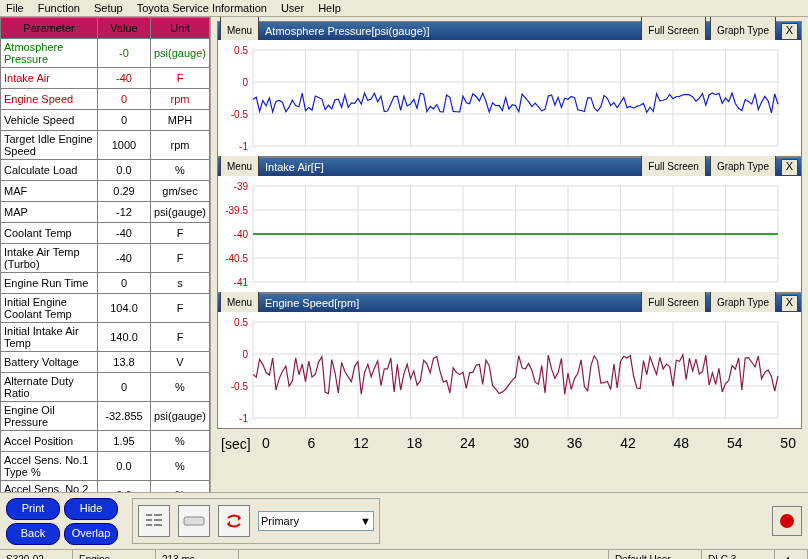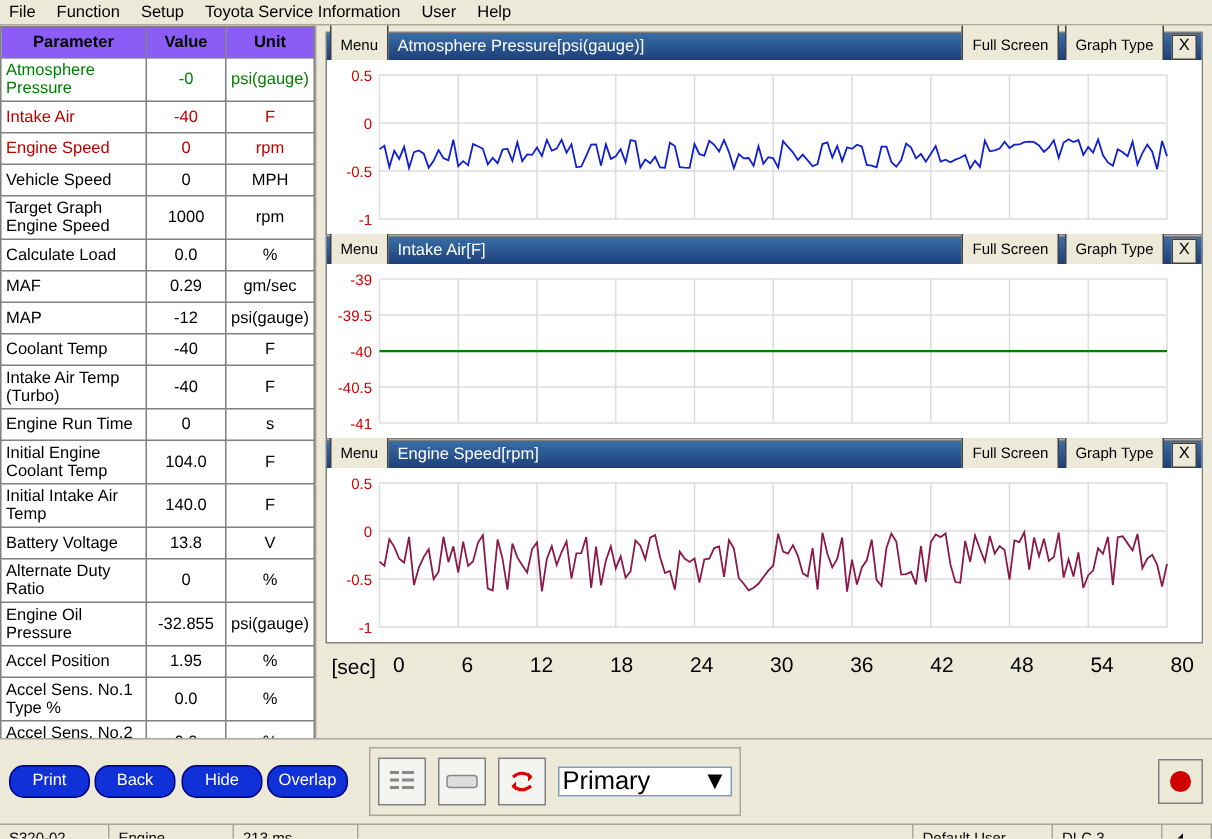--- a/index.html
+++ b/index.html
@@ -2,41 +2,41 @@
 <html><head>
 <meta charset="utf-8">
 <style>
 html,body{margin:0;padding:0;font-family:Tahoma,Arial,sans-serif;font-size:11px;background:#ece9d8;color:#000;width:808px;height:559px;overflow:hidden}
 .menubar{display:flex;gap:14px;padding:2px 6px;background:#ece9d8;border-bottom:1px solid #aca899;font-size:11px}
 .menubar span{cursor:default}
 .main{display:flex;height:475px}
 .left{width:210px;flex:none;border-right:1px solid #aca899;background:#ece9d8;overflow:hidden}
 .ptable{width:100%;border-collapse:collapse;font-size:11px}
 .ptable th,.ptable td{border:1px solid #808080;padding:2px 3px;background:#fff;text-align:center;height:16px}
-.ptable th{background:#8b5cf6;font-weight:bold}
+.ptable th{background:#be185d;font-weight:normal}
 .ptable td.label{text-align:left;color:#000}
 .ptable tr.green td{color:#008000}
 .ptable tr.red td{color:#c00000}
 .right{flex:1;padding:4px 6px;display:flex;flex-direction:column;gap:6px;overflow:hidden}
 .graph{border:1px solid #808080;background:#ece9d8}
 .ghead{display:flex;align-items:center;background:linear-gradient(#3a6ea5,#1c3f7a);color:#fff;font-size:11px;height:18px}
 .ghead .gbtn{background:#ece9d8;color:#000;border:1px solid #404040;font-size:10px;padding:12px 6px;margin:0 2px;height:15px;line-height:13px;cursor:default}
 .ghead .title{flex:1;margin-left:4px}
 .ghead .close{background:#ece9d8;color:#000;border:1px solid #404040;width:15px;height:15px;text-align:center;line-height:13px;margin:0 3px;cursor:default}
 .plot{position:relative;background:#fff;height:116px}
 .plot svg{display:block}
 .axis-row{display:flex;align-items:center;font-size:14px}
 .axis-lbl{width:35px;text-align:left;padding-left:4px}
 .axis-ticks{flex:1;display:flex;justify-content:space-between;padding:0 6px 2px 6px}
 .bottom{height:50px;border-top:1px solid #aca899;display:flex;align-items:center;padding:3px 6px;gap:4px;background:#ece9d8}
 .bbtn{background:#1030d8;color:#fff;border:1px solid #000080;border-radius:10px;width:52px;height:20px;font-size:11px;text-align:center;line-height:18px;cursor:default}
-.bcol{display:flex;flex-direction:row;gap:3px}
+.bcol{display:flex;flex-direction:column;gap:3px}
 .toolgroup{border:1px solid #aca899;padding:3px 5px;display:flex;gap:8px;align-items:center;margin-left:10px;height:38px}
 .toolicon{width:30px;height:30px;border:1px solid #808080;background:#f4f4f0;display:flex;align-items:center;justify-content:center}
-.dropdown{border:1px solid #7f9db9;background:#fff;height:18px;width:110px;display:flex;align-items:center;justify-content:space-between;padding:0 2px;font-size:17px}
+.dropdown{border:1px solid #7f9db9;background:#fff;height:18px;width:110px;display:flex;align-items:center;justify-content:space-between;padding:0 2px;font-size:11px}
 .rec{width:28px;height:28px;border:1px solid #808080;background:#ece9d8;margin-left:auto;display:flex;align-items:center;justify-content:center}
 .rec div{width:14px;height:14px;border-radius:50%;background:#d00000}
 .status{height:18px;border-top:1px solid #aca899;display:flex;font-size:10px;align-items:center}
 .status div{border-right:1px solid #aca899;padding:0 6px;height:100%;display:flex;align-items:center}
 </style>
 </head>
 <body>
 
 <div class="menubar" id="menubar">
     <span>File</span>
@@ -72,21 +72,21 @@
             <td class="label">Engine Speed</td>
             <td>0</td>
             <td>rpm</td>
           </tr>
           <tr class="">
             <td class="label">Vehicle Speed</td>
             <td>0</td>
             <td>MPH</td>
           </tr>
           <tr class="">
-            <td class="label">Target Graph Engine Speed</td>
+            <td class="label">Target Idle Engine Speed</td>
             <td>1000</td>
             <td>rpm</td>
           </tr>
           <tr class="">
             <td class="label">Calculate Load</td>
             <td>0.0</td>
             <td>%</td>
           </tr>
           <tr class="">
             <td class="label">MAF</td>
@@ -267,21 +267,21 @@
           <span>0</span>
           <span>6</span>
           <span>12</span>
           <span>18</span>
           <span>24</span>
           <span>30</span>
           <span>36</span>
           <span>42</span>
           <span>48</span>
           <span>54</span>
-          <span>80</span>
+          <span>50</span>
         </div>
     </div>
   </div>
 </div>
 
 <div class="bottom">
   <div class="bcol">
     <div class="bbtn">Print</div>
     <div class="bbtn">Back</div>
   </div>

